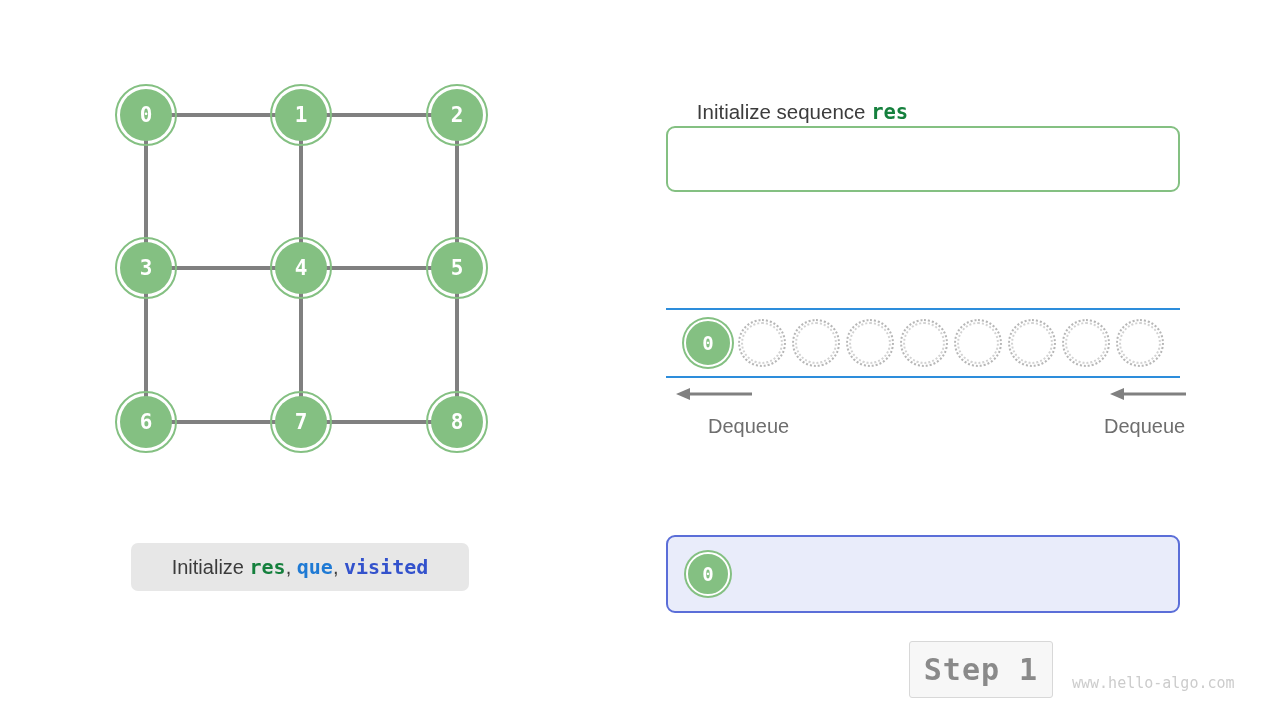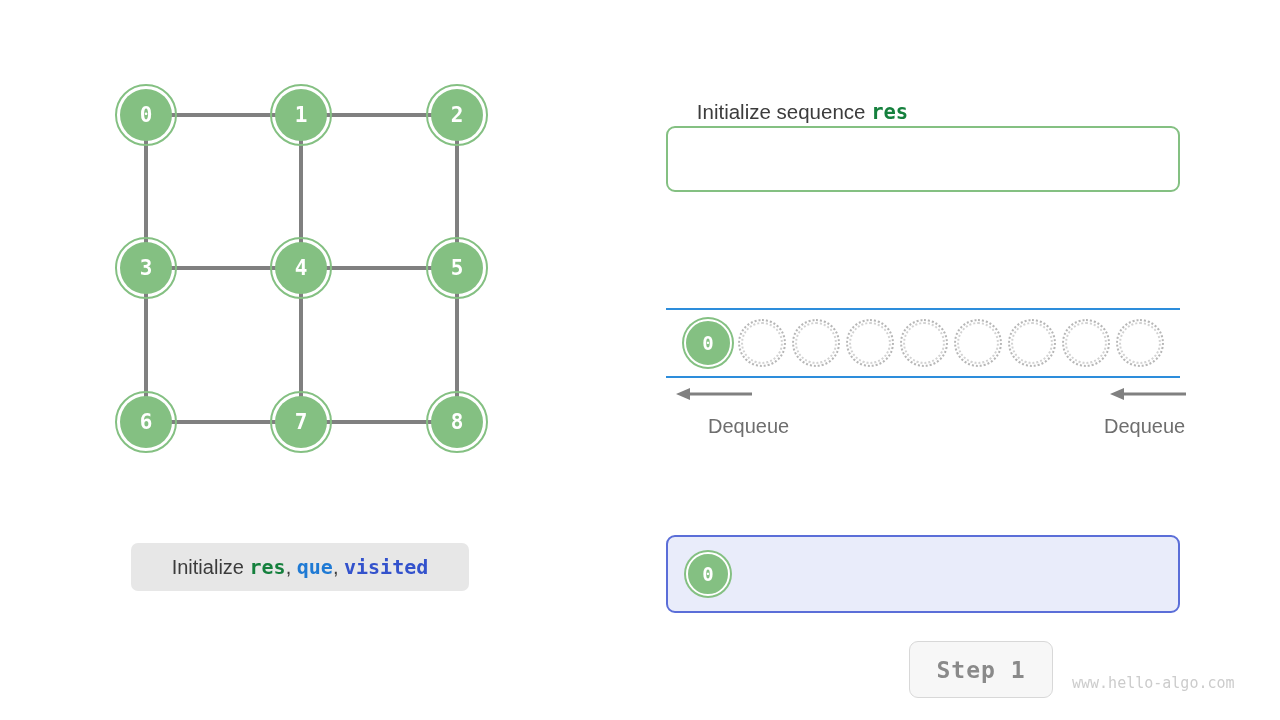--- a/index.html
+++ b/index.html
@@ -200,27 +200,27 @@
 
   
   #step-badge {
     position: absolute;
     left: 909px;
     top: 641px;
     width: 144px;
     height: 57px;
     background: #f7f7f7;
     border: 1.5px solid #d8d8d8;
-    border-radius: 9px;
+    border-radius: 3px;
     display: flex;
     align-items: center;
     justify-content: center;
     font-family: "DejaVu Sans Mono", monospace;
     font-weight: 700;
-    font-size: 23px;
+    font-size: 30px;
     letter-spacing: 1px;
     color: #8a8a8a;
     box-sizing: border-box;
   }
   #watermark {
     position: absolute;
     left: 1072px;
     top: 674px;
     font-family: "DejaVu Sans Mono", monospace;
     font-size: 15px;

